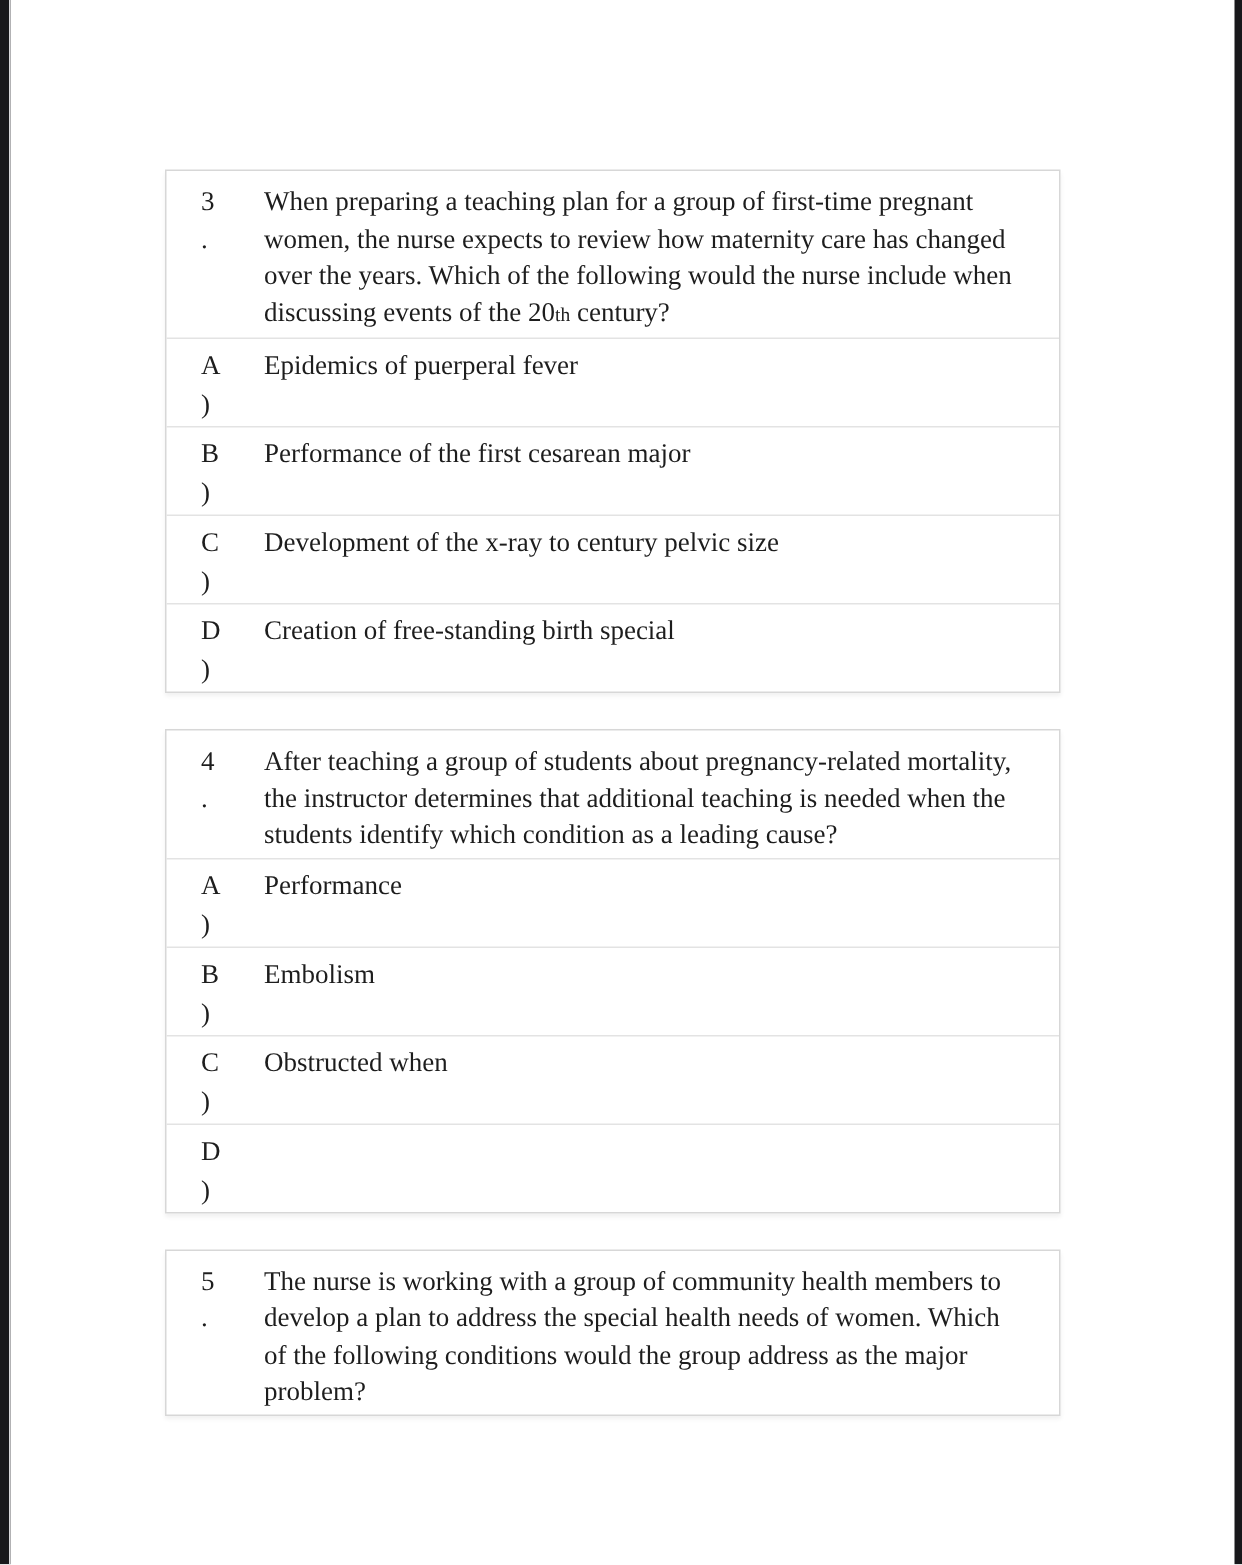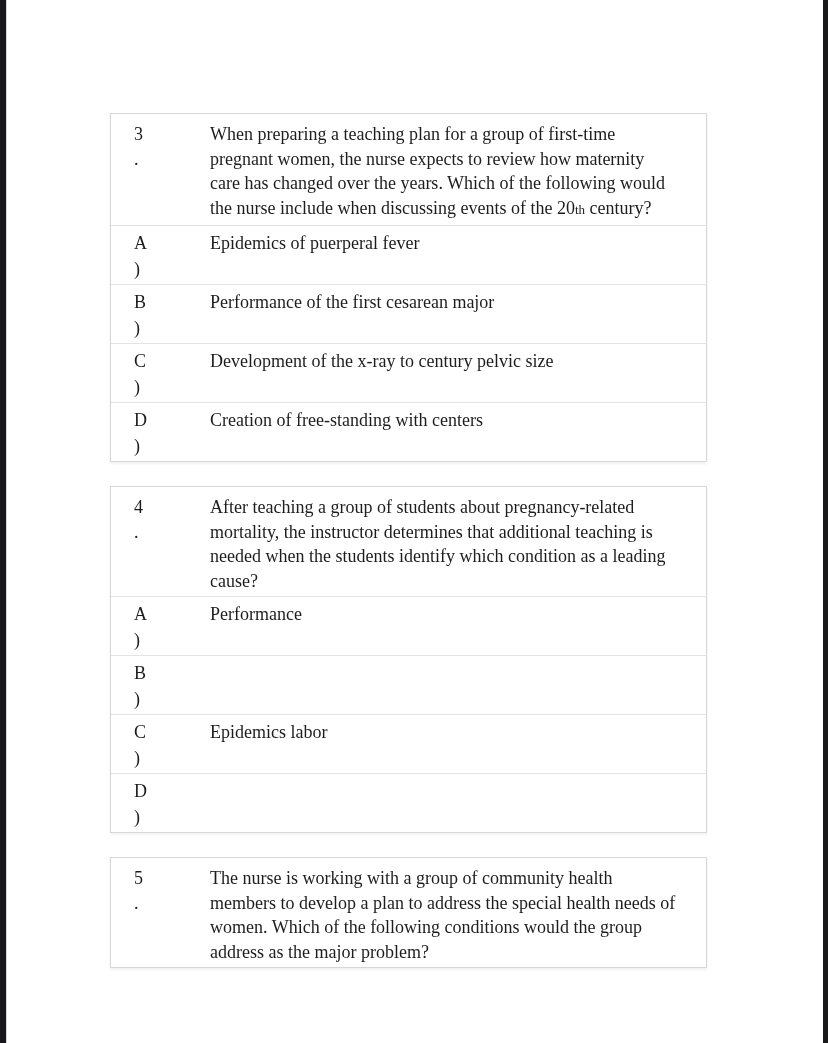--- a/index.html
+++ b/index.html
@@ -45,21 +45,20 @@
     flex: none;
     width: 65px;
     box-sizing: border-box;
     padding-left: 23px;
   }
   .numcol span { display: block; }
 
   .textcol {
     flex: 1;
     padding-right: 28px;
-    margin-left: 34px;
   }
 
   .qrow {
     padding: 8px 0 3px 0;
     font-size: 18px;
     line-height: 24.5px;
   }
   .orow {
     padding: 4px 0 2px 0;
     font-size: 18px;
@@ -104,21 +103,21 @@
           <span>C</span>
           <span>)</span>
         </div>
         <div class="textcol">Development of the x-ray to century pelvic size</div>
       </div>
       <div class="row orow">
         <div class="numcol">
           <span>D</span>
           <span>)</span>
         </div>
-        <div class="textcol">Creation of free-standing with centers</div>
+        <div class="textcol">Creation of free-standing birth special</div>
       </div>
     </section>
 
     <section class="qblock">
       <div class="row qrow">
         <div class="numcol">
           <span>4</span>
           <span>.</span>
         </div>
         <div class="textcol">After teaching a group of students about pregnancy-related mortality, the instructor determines that additional teaching is needed when the students identify which condition as a leading cause?</div>
@@ -128,27 +127,28 @@
           <span>A</span>
           <span>)</span>
         </div>
         <div class="textcol">Performance</div>
       </div>
       <div class="row orow">
         <div class="numcol">
           <span>B</span>
           <span>)</span>
         </div>
+        <div class="textcol">Embolism</div>
       </div>
       <div class="row orow">
         <div class="numcol">
           <span>C</span>
           <span>)</span>
         </div>
-        <div class="textcol">Epidemics labor</div>
+        <div class="textcol">Obstructed when</div>
       </div>
       <div class="row orow">
         <div class="numcol">
           <span>D</span>
           <span>)</span>
         </div>
       </div>
     </section>
 
     <section class="qblock">

